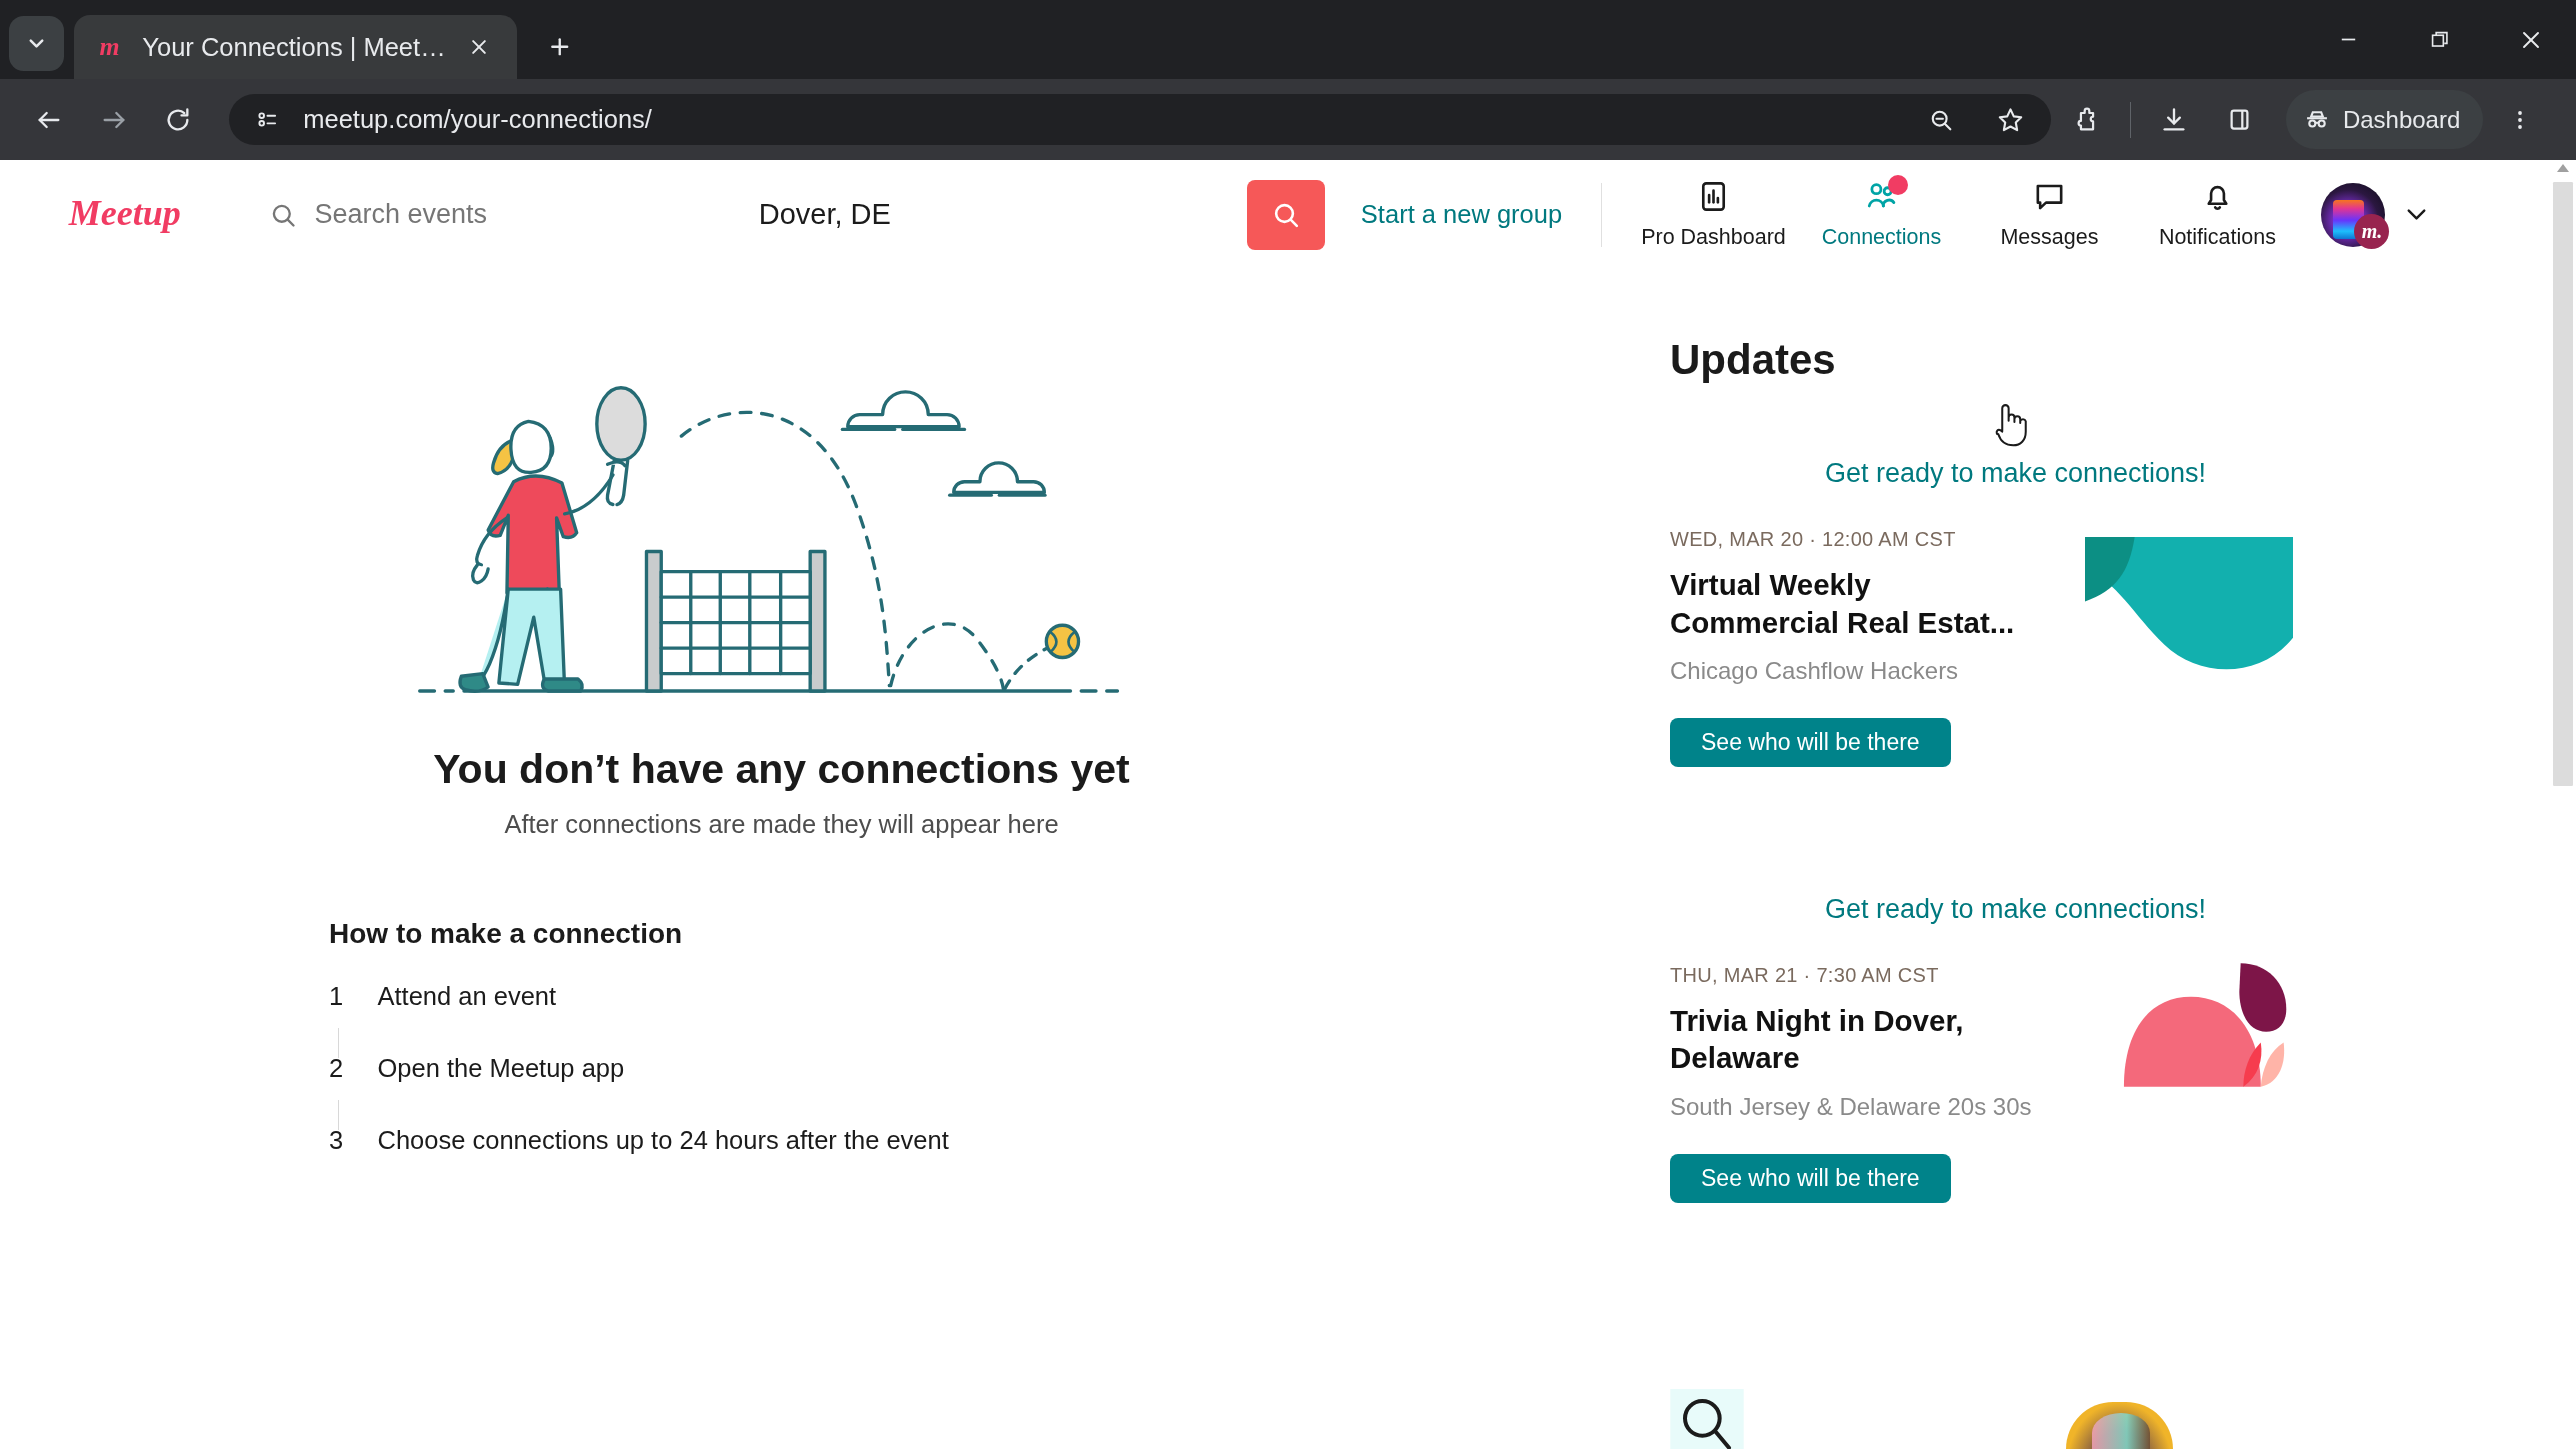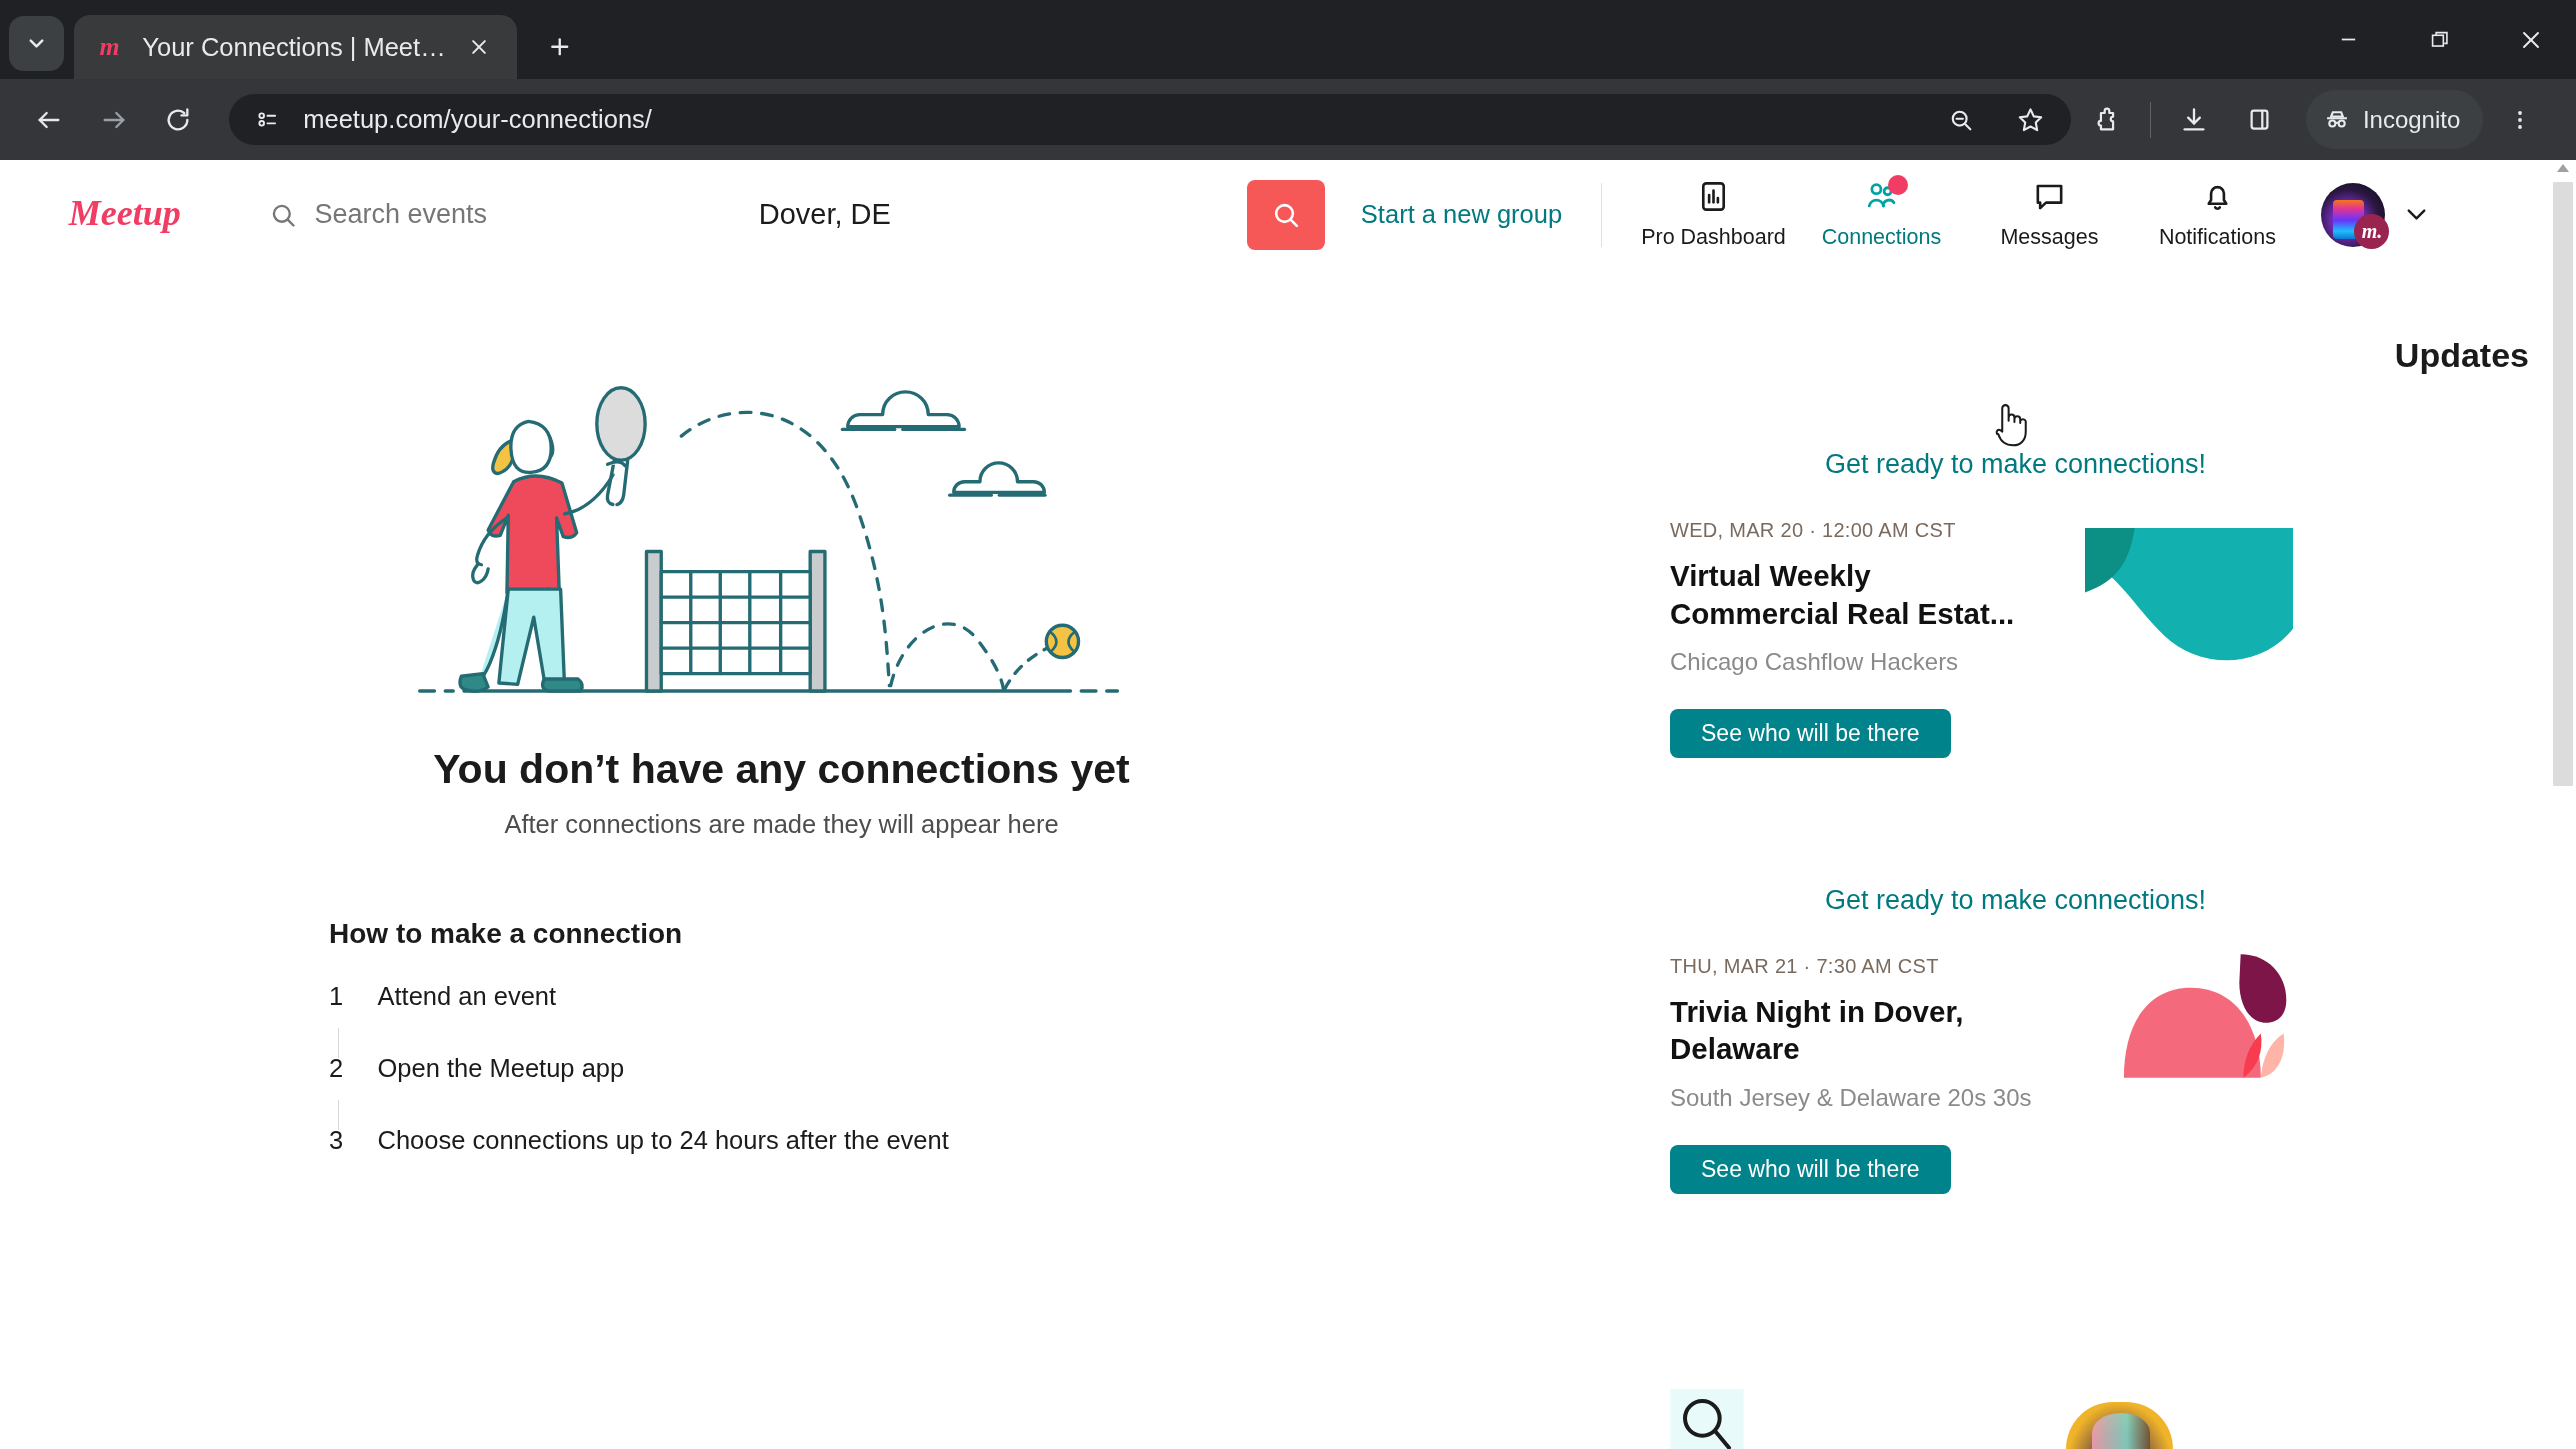--- a/index.html
+++ b/index.html
@@ -271,21 +271,21 @@
     width: 1.3px; height: 29.5px;
     background: #d8d8d8;
   }
   .step:last-child::after { display: none; }
 
   .col-right {
     width: 966px;
     padding: 67px 0 0 107px;
     position: relative;
   }
-  .updates-title { font-size: 34px; font-weight: bold; color: #1b1b1b; text-align: right; }
+  .updates-title { font-size: 42px; font-weight: bold; color: #1b1b1b; }
   .update-card {
     margin-top: 74px;
     width: 691px;
     position: relative;
   }
   .update-card.second { margin-top: 127px; }
   .card-kicker {
     font-size: 27px; color: #00797f;
     text-align: center;
     margin-bottom: 39px;
@@ -474,21 +474,21 @@
     </div>
 
     <div class="incognito-chip">
       <svg viewBox="0 0 24 24" width="28" height="28" fill="none" stroke="#e8eaed" stroke-width="1.8">
         <path d="M7 9l1.4-3.6h7.2L17 9z"></path>
           <line x1="3.5" y1="10.5" x2="20.5" y2="10.5"></line>
         <circle cx="8" cy="15" r="2.6"></circle>
           <circle cx="16" cy="15" r="2.6"></circle>
           <line x1="10.6" y1="14.4" x2="13.4" y2="14.4"></line>
       </svg>
-      <span>Incognito</span>
+      <span>Dashboard</span>
     </div>
 
     <div class="tb-icon">
       <svg viewBox="0 0 24 24" width="24" height="24" fill="#e8eaed">
           <circle cx="12" cy="5" r="1.9"></circle>
           <circle cx="12" cy="12" r="1.9"></circle>
           <circle cx="12" cy="19" r="1.9"></circle>
         </svg>
     </div>
   </div>

